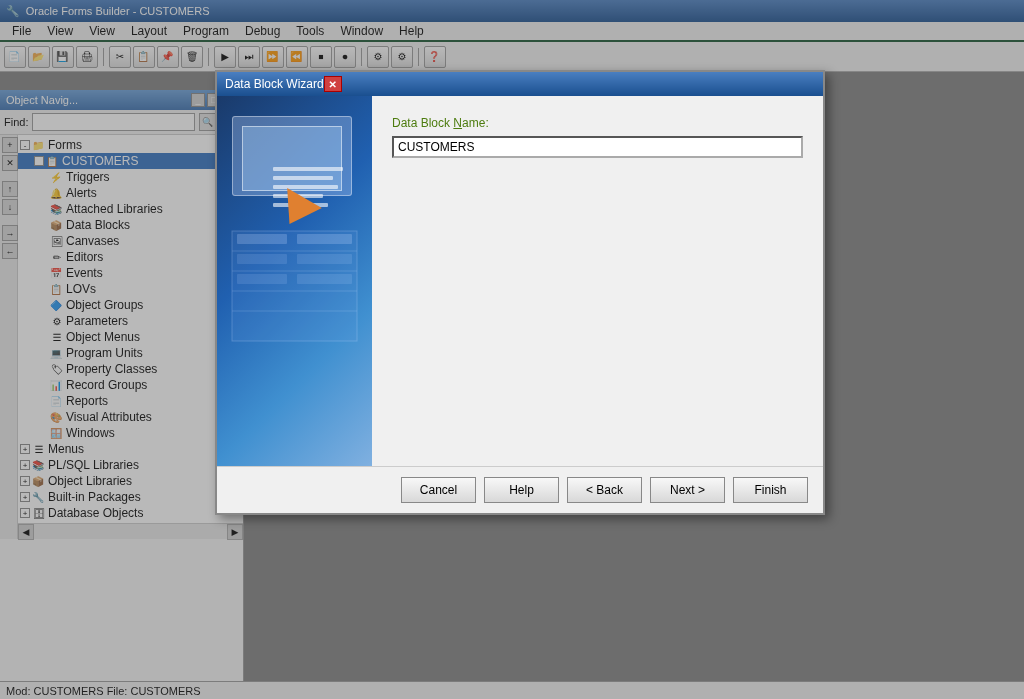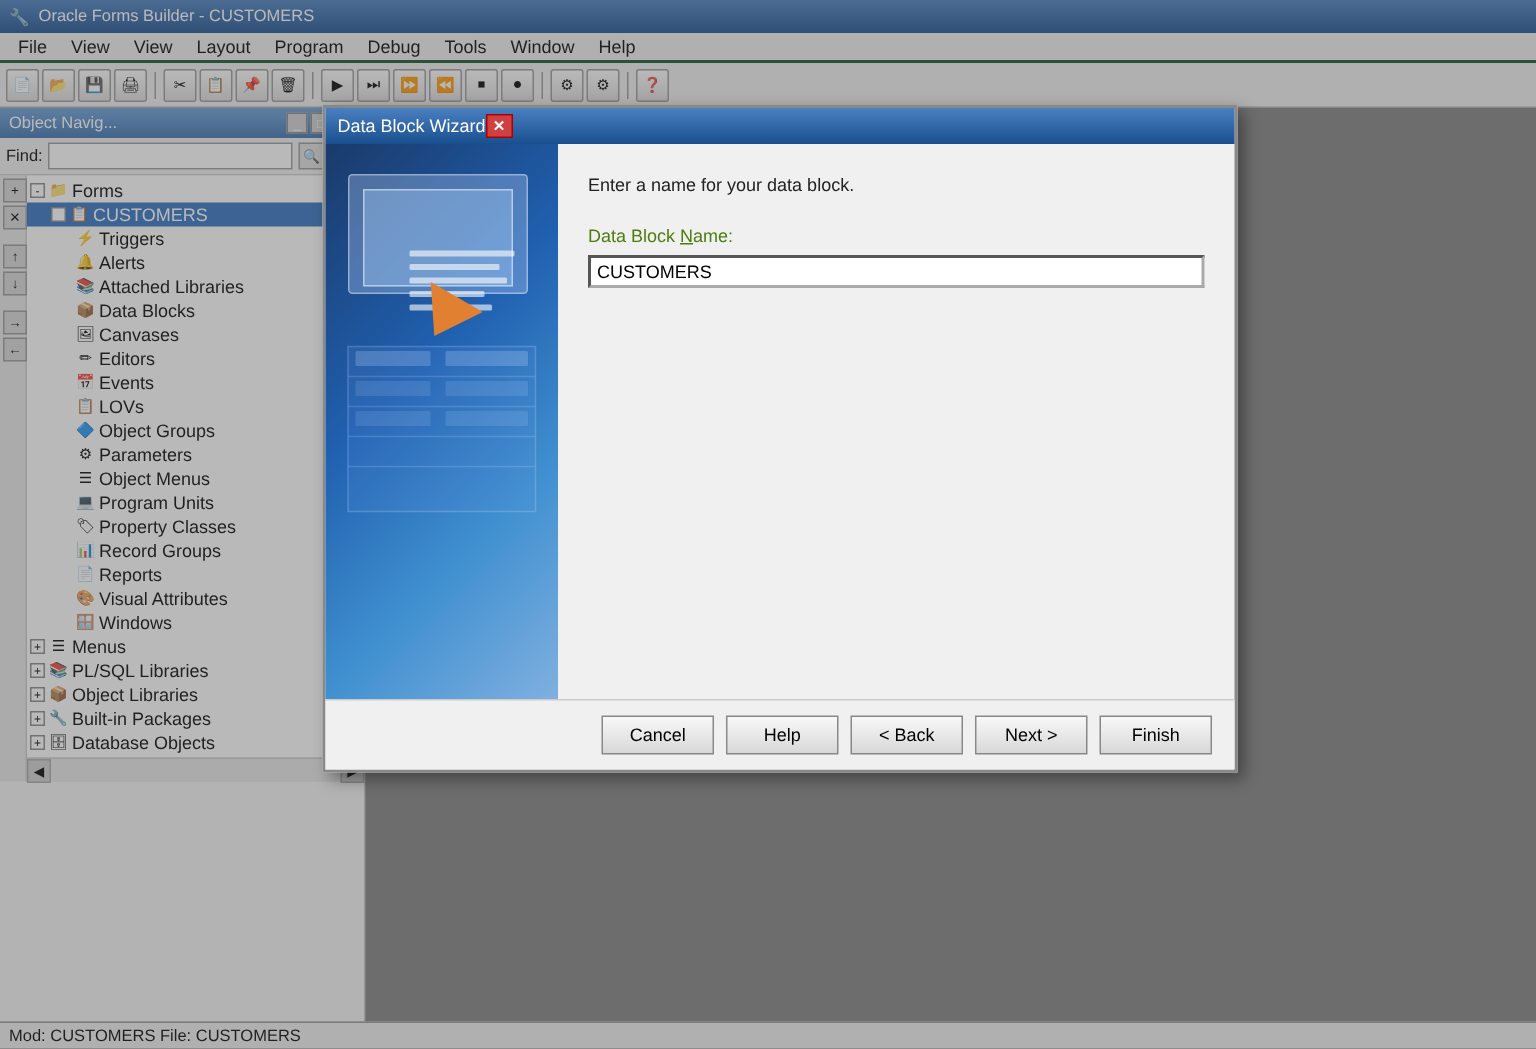--- a/index.html
+++ b/index.html
@@ -72,20 +72,21 @@
     }
 
     
     .nav-panel {
       width: 244px;
       background: #f5f5f5;
       border-right: 1px solid #999;
       display: flex;
       flex-direction: column;
       min-height: 0;
+      margin-top: 18px;
     }
     .nav-panel-title {
       background: linear-gradient(to bottom, #6a9fd8, #3a70b0);
       color: white;
       padding: 2px 6px;
       font-size: 11px;
       display: flex;
       align-items: center;
       justify-content: space-between;
       height: 20px;
@@ -608,21 +609,20 @@
           <rect x="10" y="8" width="50" height="10" fill="rgba(200,220,255,0.5)" rx="1"></rect>
           <rect x="70" y="8" width="55" height="10" fill="rgba(200,220,255,0.5)" rx="1"></rect>
           <rect x="10" y="28" width="50" height="10" fill="rgba(200,220,255,0.3)" rx="1"></rect>
           <rect x="70" y="28" width="55" height="10" fill="rgba(200,220,255,0.3)" rx="1"></rect>
           <rect x="10" y="48" width="50" height="10" fill="rgba(200,220,255,0.3)" rx="1"></rect>
           <rect x="70" y="48" width="55" height="10" fill="rgba(200,220,255,0.3)" rx="1"></rect>
         </svg>
       </div>
 
       <div class="dialog-content">
-        <p class="dialog-instruction">Enter a name for your data block.</p>
         <div class="dialog-label">
           <span>Data Block <u>N</u>ame:</span>
         </div>
         <input class="dialog-input" type="text" value="CUSTOMERS" style="">
       </div>
     </div>
 
     <div class="dialog-footer">
       <button class="dialog-btn">Cancel</button>
       <button class="dialog-btn">Help</button>

